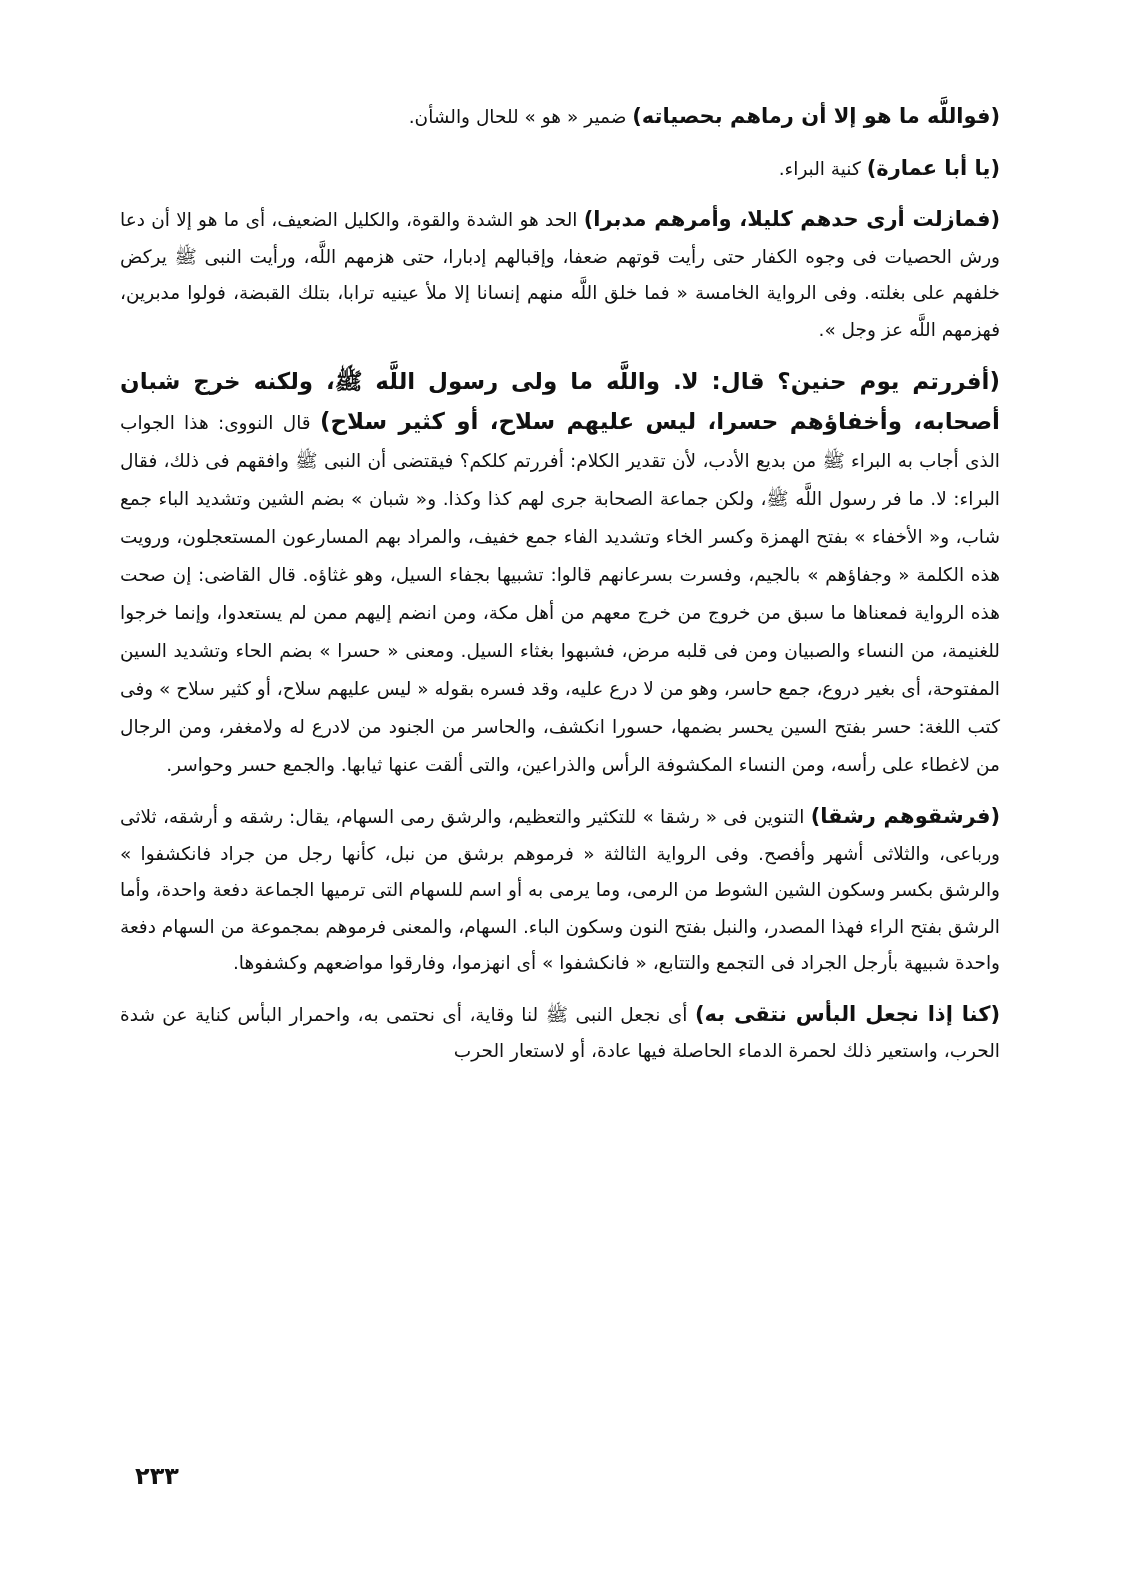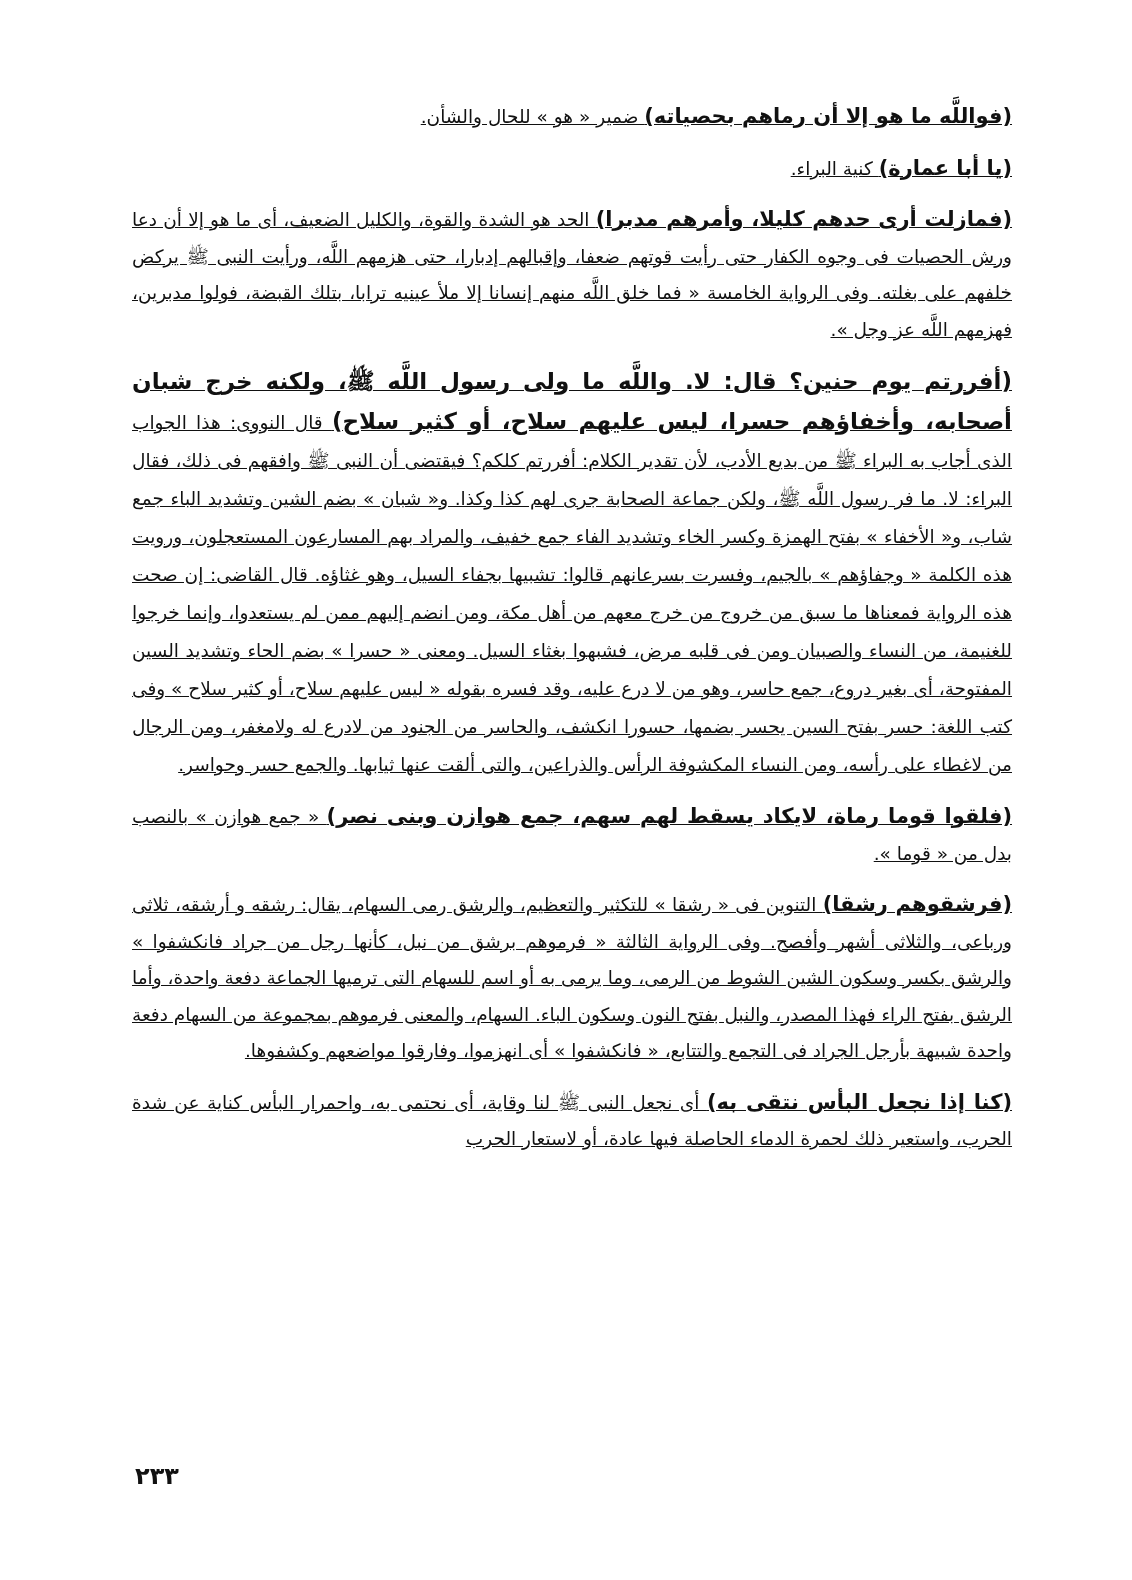--- a/index.html
+++ b/index.html
@@ -10,26 +10,25 @@
   body {
     width: 1132px;
     height: 1580px;
     position: relative;
     overflow: hidden;
     color: #111111;
     font-family: "DejaVu Sans", "Liberation Sans", sans-serif;
   }
   .page {
     position: absolute;
-    left: 132px;
+    left: 120px;
     top: 98px;
     width: 880px;
     direction: rtl;
     text-align: justify;
-    text-decoration: underline;
   }
   .para {
     margin: 0;
     font-size: 18.5px;
     line-height: 36.5px;
     text-align: justify;
     text-align-last: right;
   }
   .para + .para { margin-top: 14px; }
   .head {
@@ -70,23 +69,20 @@
   </p>
 
   <p class="para">
     <span class="head">(فمازلت أرى حدهم كليلا، وأمرهم مدبرا)</span><span class="body-text"> الحد هو الشدة والقوة، والكليل الضعيف، أى ما هو إلا أن دعا ورش الحصيات فى وجوه الكفار حتى رأيت قوتهم ضعفا، وإقبالهم إدبارا، حتى هزمهم اللَّه، ورأيت النبى ﷺ يركض خلفهم على بغلته. وفى الرواية الخامسة « فما خلق اللَّه منهم إنسانا إلا ملأ عينيه ترابا، بتلك القبضة، فولوا مدبرين، فهزمهم اللَّه عز وجل ».</span>
   </p>
 
   <p class="para big-lead">
     <span class="head large">(أفررتم يوم حنين؟ قال: لا. واللَّه ما ولى رسول اللَّه ﷺ، ولكنه خرج شبان أصحابه، وأخفاؤهم حسرا، ليس عليهم سلاح، أو كثير سلاح)</span><span class="body-text"> قال النووى: هذا الجواب الذى أجاب به البراء ﷺ من بديع الأدب، لأن تقدير الكلام: أفررتم كلكم؟ فيقتضى أن النبى ﷺ وافقهم فى ذلك، فقال البراء: لا. ما فر رسول اللَّه ﷺ، ولكن جماعة الصحابة جرى لهم كذا وكذا. و« شبان » بضم الشين وتشديد الباء جمع شاب، و« الأخفاء » بفتح الهمزة وكسر الخاء وتشديد الفاء جمع خفيف، والمراد بهم المسارعون المستعجلون، ورويت هذه الكلمة « وجفاؤهم » بالجيم، وفسرت بسرعانهم قالوا: تشبيها بجفاء السيل، وهو غثاؤه. قال القاضى: إن صحت هذه الرواية فمعناها ما سبق من خروج من خرج معهم من أهل مكة، ومن انضم إليهم ممن لم يستعدوا، وإنما خرجوا للغنيمة، من النساء والصبيان ومن فى قلبه مرض، فشبهوا بغثاء السيل. ومعنى « حسرا » بضم الحاء وتشديد السين المفتوحة، أى بغير دروع، جمع حاسر، وهو من لا درع عليه، وقد فسره بقوله « ليس عليهم سلاح، أو كثير سلاح » وفى كتب اللغة: حسر بفتح السين يحسر بضمها، حسورا انكشف، والحاسر من الجنود من لادرع له ولامغفر، ومن الرجال من لاغطاء على رأسه، ومن النساء المكشوفة الرأس والذراعين، والتى ألقت عنها ثيابها. والجمع حسر وحواسر.</span>
   </p>
 
-  <p class="para">
-    <span class="head">(فلقوا قوما رماة، لايكاد يسقط لهم سهم، جمع هوازن وبنى نصر)</span><span class="body-text"> « جمع هوازن » بالنصب بدل من « قوما ».</span>
-  </p>
 
   <p class="para">
     <span class="head">(فرشقوهم رشقا)</span><span class="body-text"> التنوين فى « رشقا » للتكثير والتعظيم، والرشق رمى السهام، يقال: رشقه و أرشقه، ثلاثى ورباعى، والثلاثى أشهر وأفصح. وفى الرواية الثالثة « فرموهم برشق من نبل، كأنها رجل من جراد فانكشفوا » والرشق بكسر وسكون الشين الشوط من الرمى، وما يرمى به أو اسم للسهام التى ترميها الجماعة دفعة واحدة، وأما الرشق بفتح الراء فهذا المصدر، والنبل بفتح النون وسكون الباء. السهام، والمعنى فرموهم بمجموعة من السهام دفعة واحدة شبيهة بأرجل الجراد فى التجمع والتتابع، « فانكشفوا » أى انهزموا، وفارقوا مواضعهم وكشفوها.</span>
   </p>
 
   <p class="para">
     <span class="head">(كنا إذا نجعل البأس نتقى به)</span><span class="body-text"> أى نجعل النبى ﷺ لنا وقاية، أى نحتمى به، واحمرار البأس كناية عن شدة الحرب، واستعير ذلك لحمرة الدماء الحاصلة فيها عادة، أو لاستعار الحرب</span>
   </p>
 
 </div>

